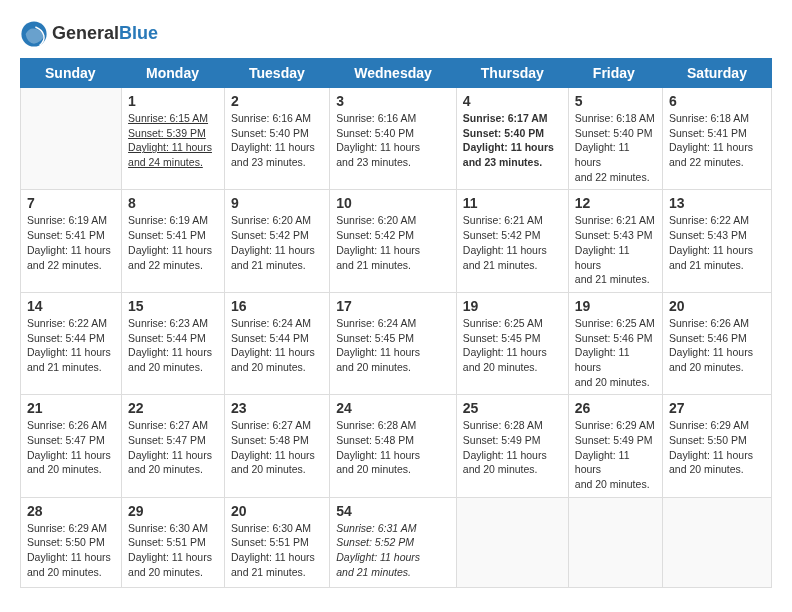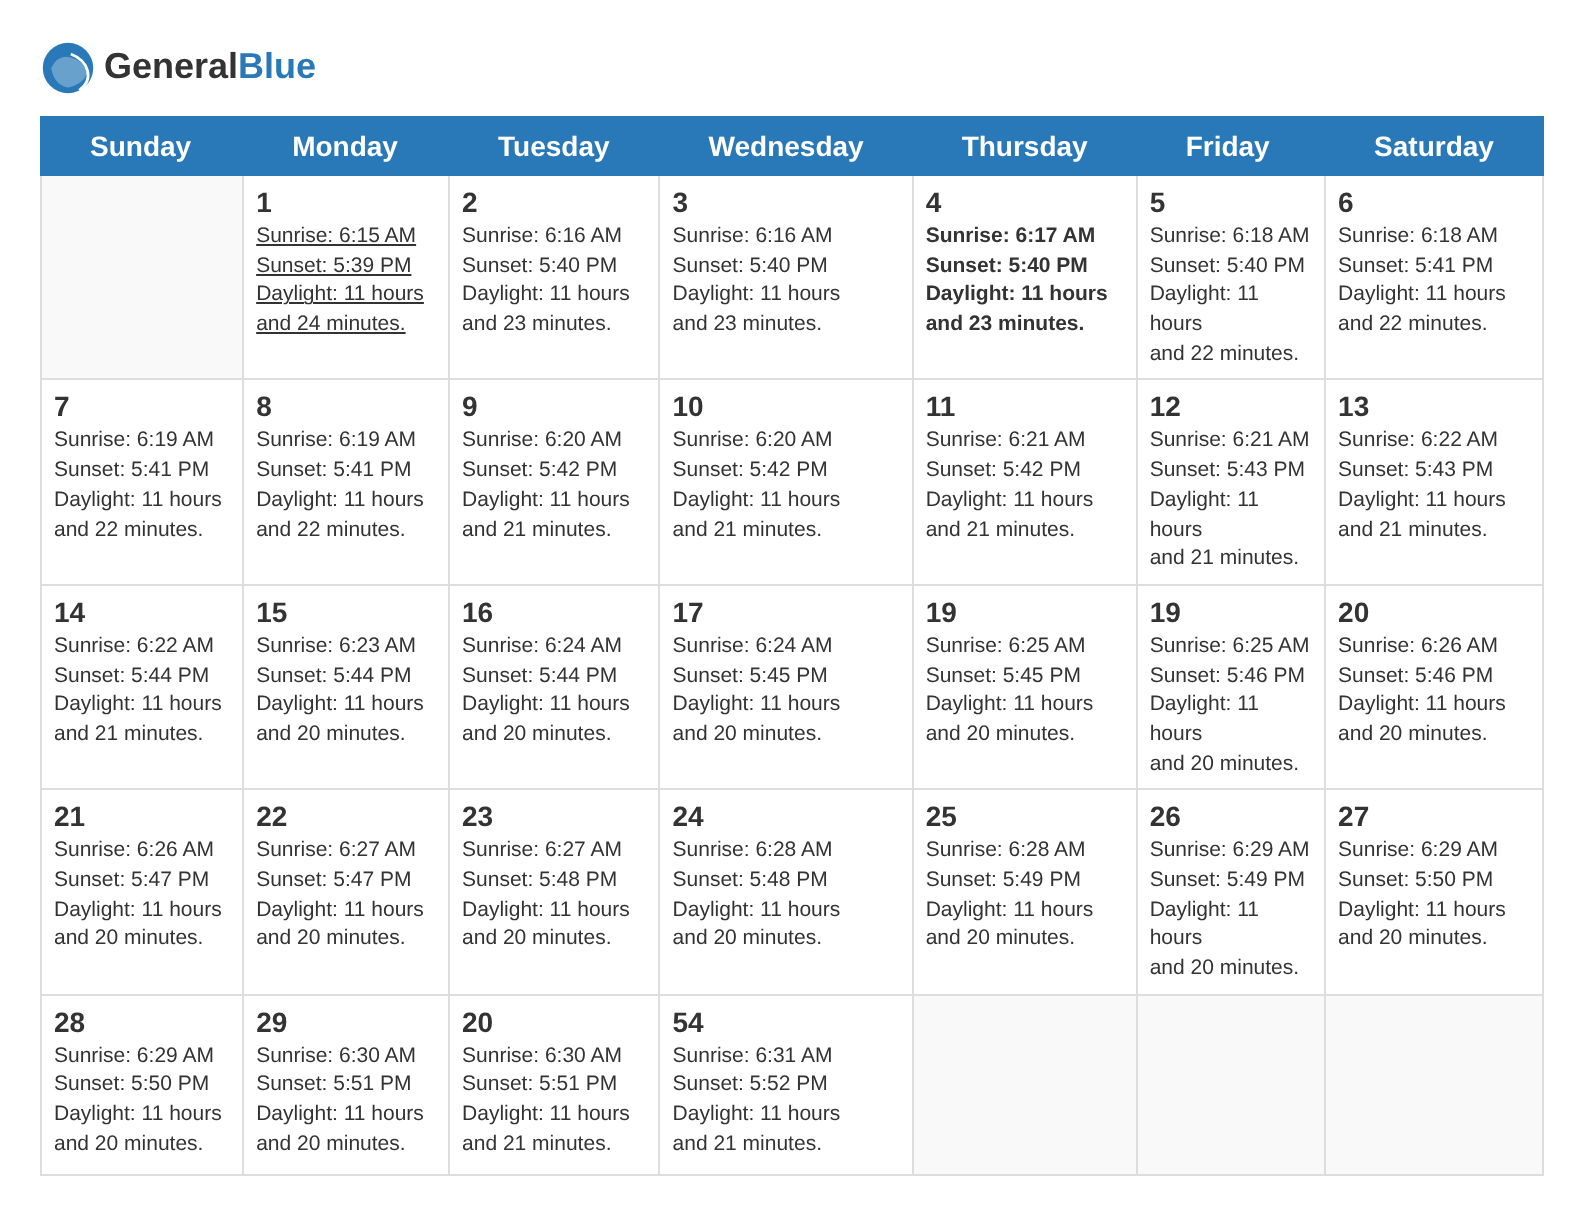--- a/index.html
+++ b/index.html
@@ -331,21 +331,21 @@
         </td>
         <td>
           <div class="day-number">20</div>
           <div class="day-info" style="white-space: pre-line;">Sunrise: 6:30 AM
 Sunset: 5:51 PM
 Daylight: 11 hours
 and 21 minutes.</div>
         </td>
         <td>
           <div class="day-number">54</div>
-          <div class="day-info" style="white-space: pre-line;">Sunrise: 6:31 AM
+          <div class="day-info" style="white-space: pre-line; font-style: italic;">Sunrise: 6:31 AM
 Sunset: 5:52 PM
 Daylight: 11 hours
 and 21 minutes.</div>
         </td>
         <td class="empty-cell"></td>
         <td class="empty-cell"></td>
         <td class="empty-cell"></td>
       </tr>
     </tbody>
 </table>

